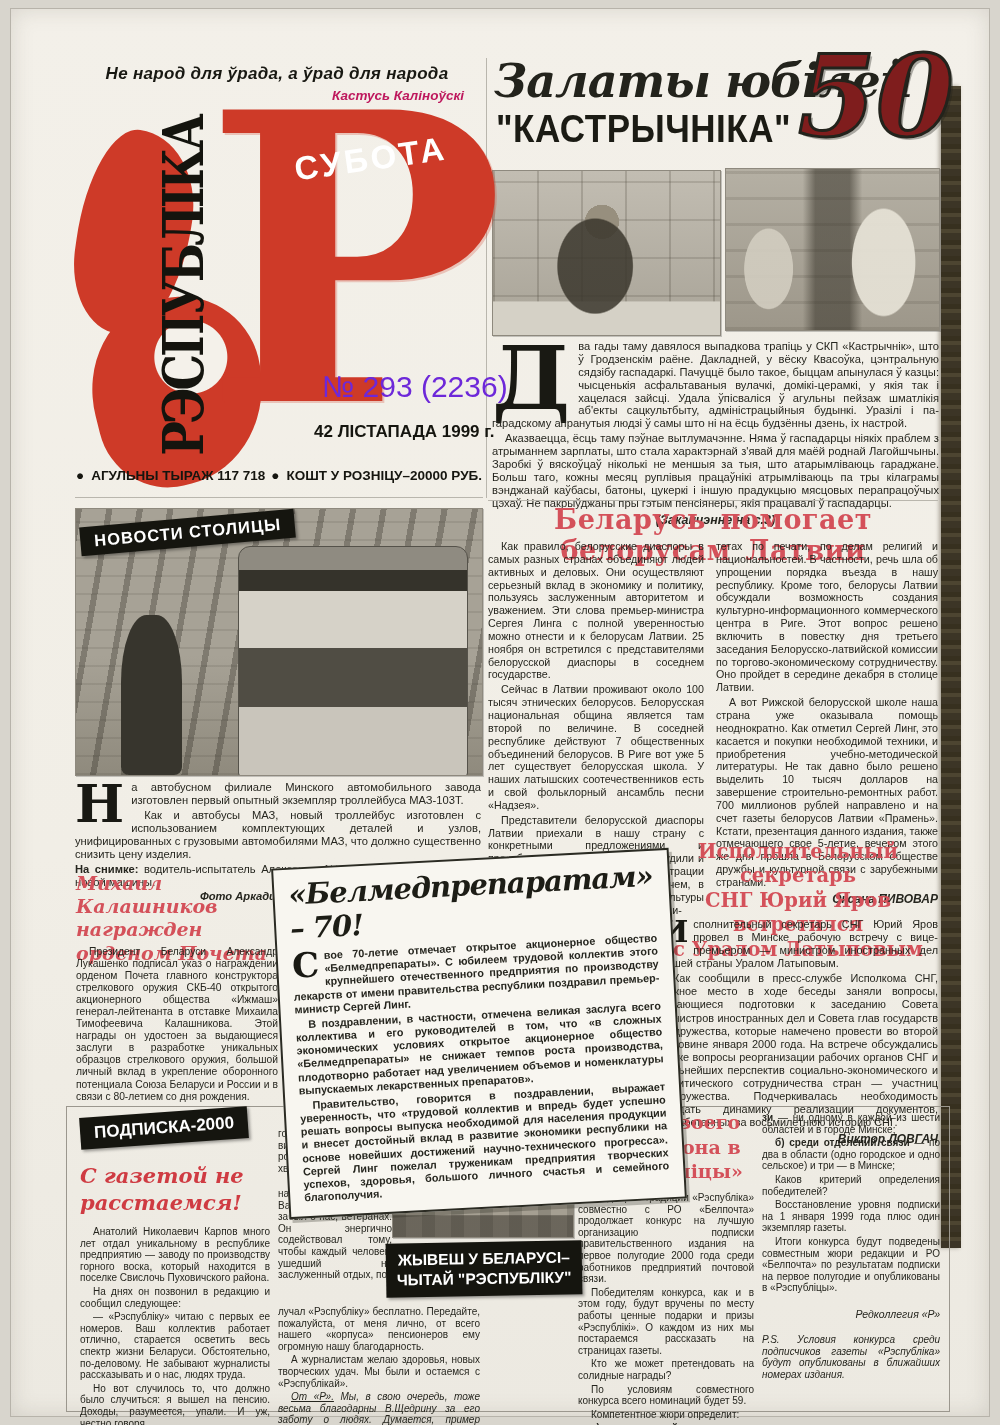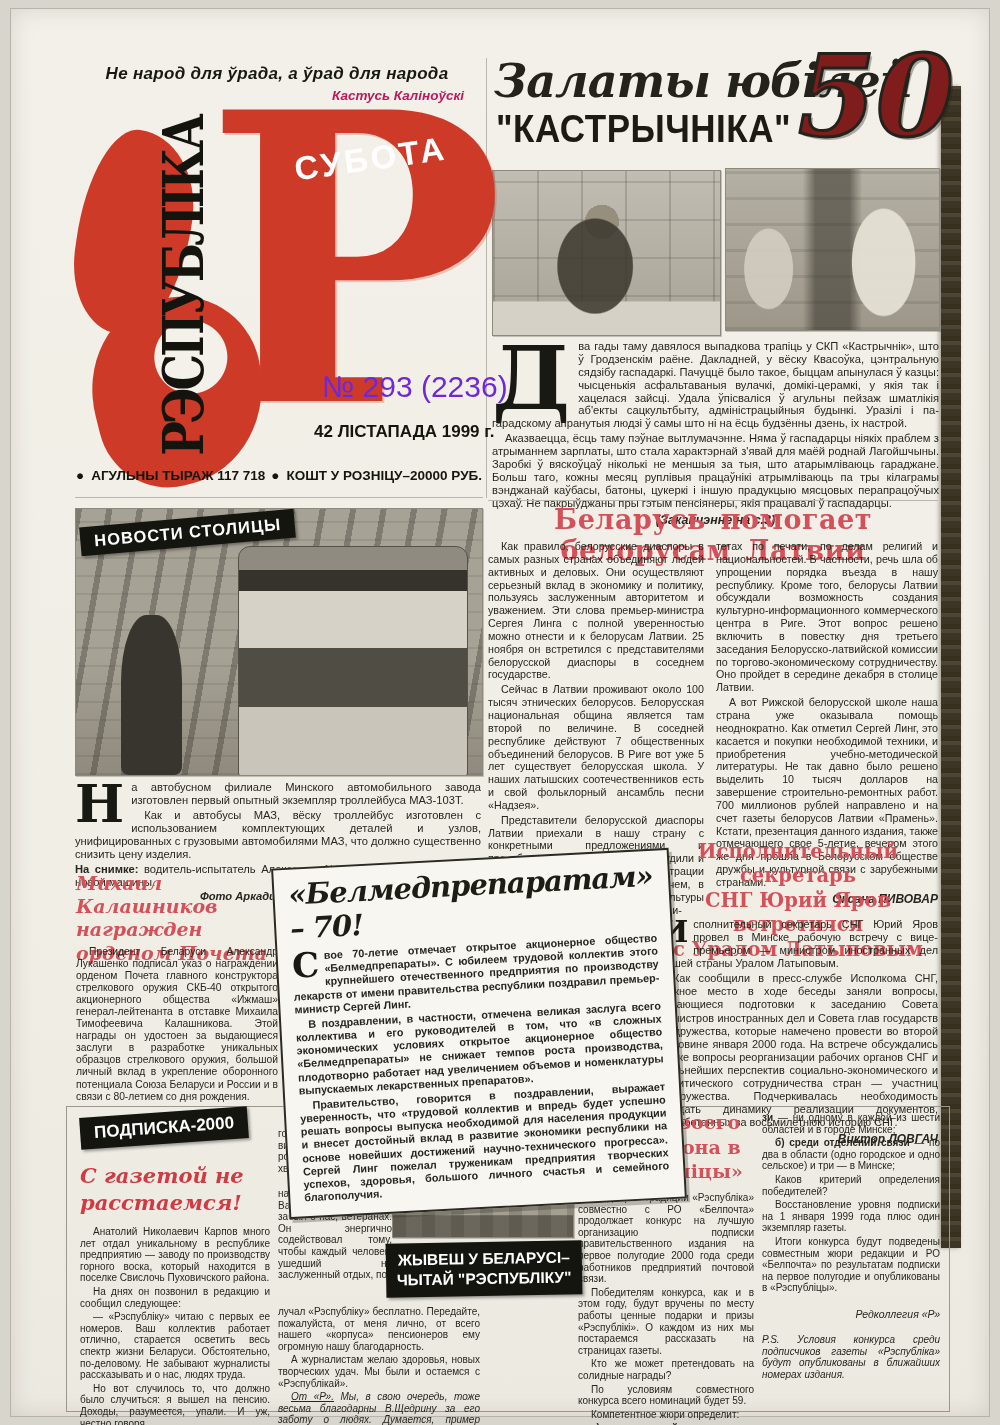--- a/index.html
+++ b/index.html
@@ -122,21 +122,21 @@
 
   <div class="abs photo" style="left:75px;top:508px;width:406px;height:266px;
        background:repeating-linear-gradient(100deg,rgba(44,40,32,.32) 0 6px,transparent 6px 30px),repeating-linear-gradient(0deg,rgba(60,56,46,.12) 0 2px,transparent 2px 18px),linear-gradient(180deg,#a7a296 0 55%,#8f8a7d);">
     <div class="ph-shape" style="left:40%;top:14%;width:56%;height:86%;background:linear-gradient(180deg,#8f8b81 0 10%,#35332b 10% 19%,#d6d2c8 19% 44%,#504d44 44% 70%,#c9c5bb 70%);border:1px solid #55524a;border-radius:12px 12px 4px 4px;"></div>
     <div class="ph-shape" style="left:11%;top:40%;width:15%;height:60%;background:#37352d;border-radius:42% 42% 8px 8px;"></div>
   </div>
   <div class="abs black-label" style="left:80px;top:518px;padding:5px 14px;font-size:16.5px;letter-spacing:1px;transform:rotate(-5deg);z-index:4;">НОВОСТИ СТОЛИЦЫ</div>
 
   <div class="abs body-txt" style="left:75px;top:781px;width:406px;font-size:11.2px;line-height:1.16;">
     <p class="p ni"><span class="dropcap dc-mid">Н</span><span>а автобусном филиале Минского автомобильного завода изготовлен первый опытный экземпляр троллейбуса МАЗ-103Т.</span></p>
-    <p class="p">Как и автобусы МАЗ, вёску троллейбус изготовлен с использованием комплектующих деталей и узлов, унифицированных с грузовыми автомобилями МАЗ, что должно существенно снизить цену изделия.</p>
+    <p class="p">Как и автобусы МАЗ, новый троллейбус изготовлен с использованием комплектующих деталей и узлов, унифицированных с грузовыми автомобилями МАЗ, что должно существенно снизить цену изделия.</p>
     <p class="p ni"><b>На снимке:</b><span> водитель-испытатель Александр АНАНИЧ готов к испытаниям новой машины.</span></p>
     <div style="text-align:center;font-weight:bold;font-style:italic;font-size:11.2px;margin-top:-1px;">Фото Аркадия НИКОЛАЕВА</div>
   </div>
 
   <div class="abs" style="left:76px;top:872px;width:210px;font-style:italic;">
     <div class="red-head" style="font-size:19px;line-height:1.22;">Михаил Калашников</div>
     <div class="red-head" style="font-size:19px;line-height:1.22;">награжден</div>
     <div class="red-head" style="font-size:19px;line-height:1.22;">орденом Почета</div>
   </div>
   <div class="abs body-txt" style="left:76px;top:946px;width:202px;font-size:10.3px;line-height:1.17;">

